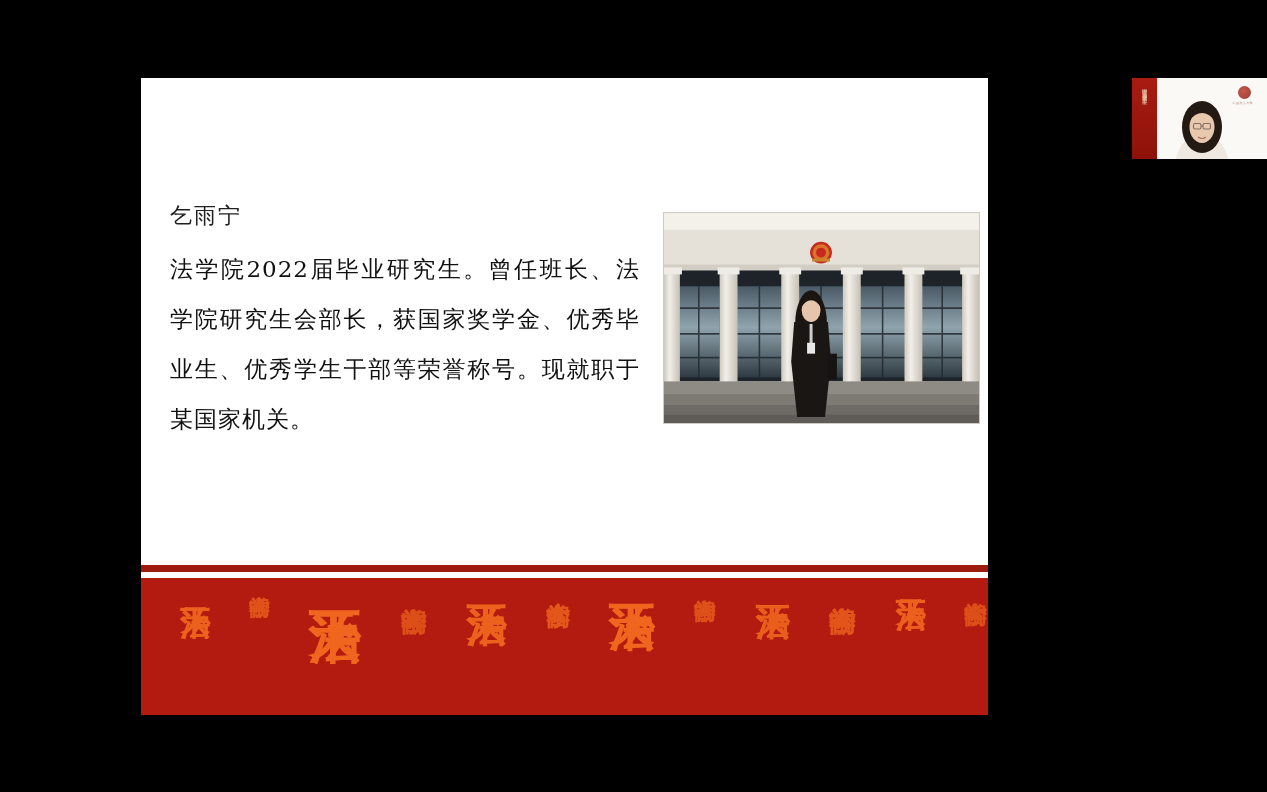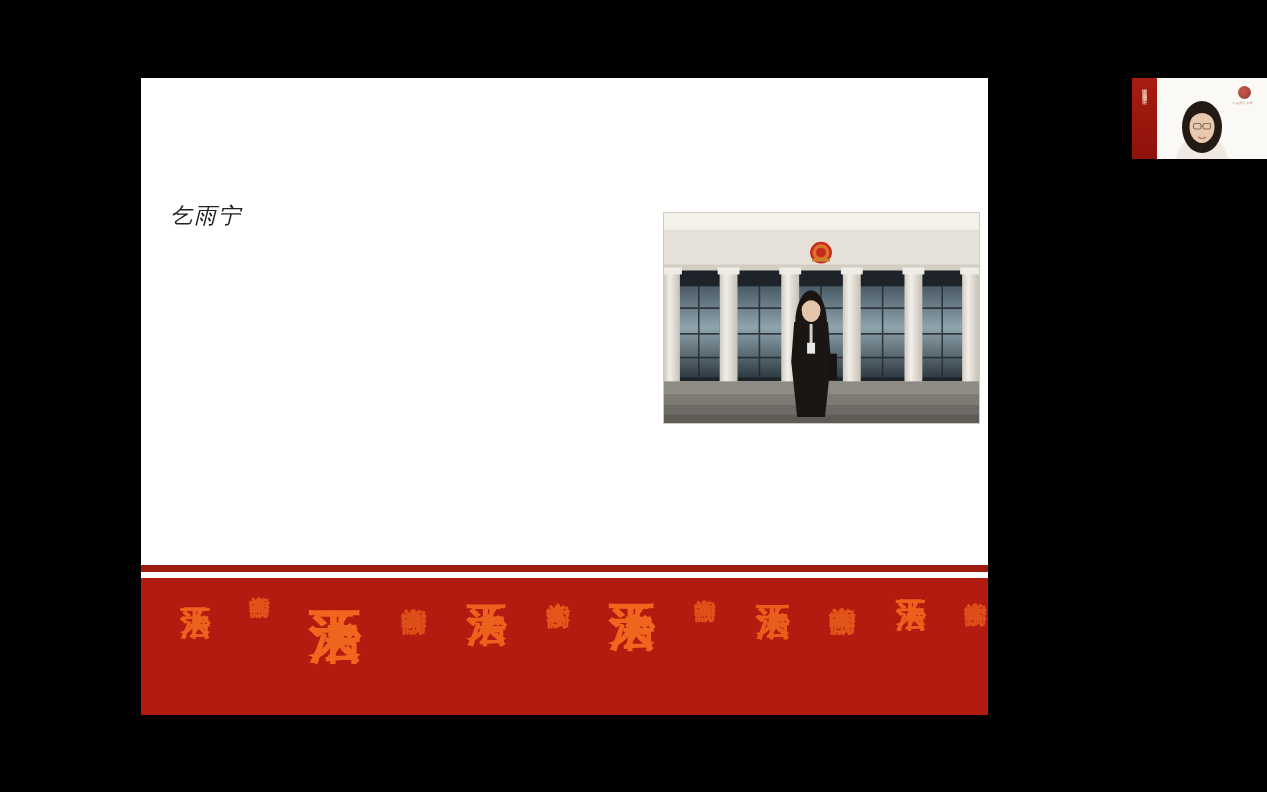--- a/index.html
+++ b/index.html
@@ -20,21 +20,20 @@
   
   #slide-text{
     position:absolute;left:29px;top:126px;width:470px;
     color:#1a1a1a;
   }
   #person-name{
     font-family:"DejaVu Serif","Liberation Serif",serif;
     font-size:22px;line-height:1.1;letter-spacing:2px;
     font-weight:500;color:#202020;margin:0 0 16px 0;
     white-space:nowrap;
-    font-style:italic;
   }
   #person-bio{
     font-family:"DejaVu Serif","Liberation Serif",serif;
     font-size:23px;line-height:50px;letter-spacing:1px;
     color:#111;margin:0;text-align:justify;text-justify:inter-character;
     word-break:break-all;
   }
 
   
   #photo-frame{
@@ -102,20 +101,21 @@
 </style>
 </head>
 <body>
 
 <div id="stage">
 
   <div id="slide">
 
     <div id="slide-text">
       <div id="person-name">乞雨宁</div>
+      <p id="person-bio">法学院2022届毕业研究生。曾任班长、法学院研究生会部长，获国家奖学金、优秀毕业生、优秀学生干部等荣誉称号。现就职于某国家机关。</p>
     </div>
 
     <div id="photo-frame">
       <svg viewBox="0 0 317 212" preserveAspectRatio="none">
         <defs>
           <linearGradient id="skyg" x1="0" y1="0" x2="0" y2="1">
             <stop offset="0" stop-color="#e9e6e0"></stop>
             <stop offset="1" stop-color="#dcd8d1"></stop>
           </linearGradient>
           <linearGradient id="colg" x1="0" y1="0" x2="1" y2="0">

